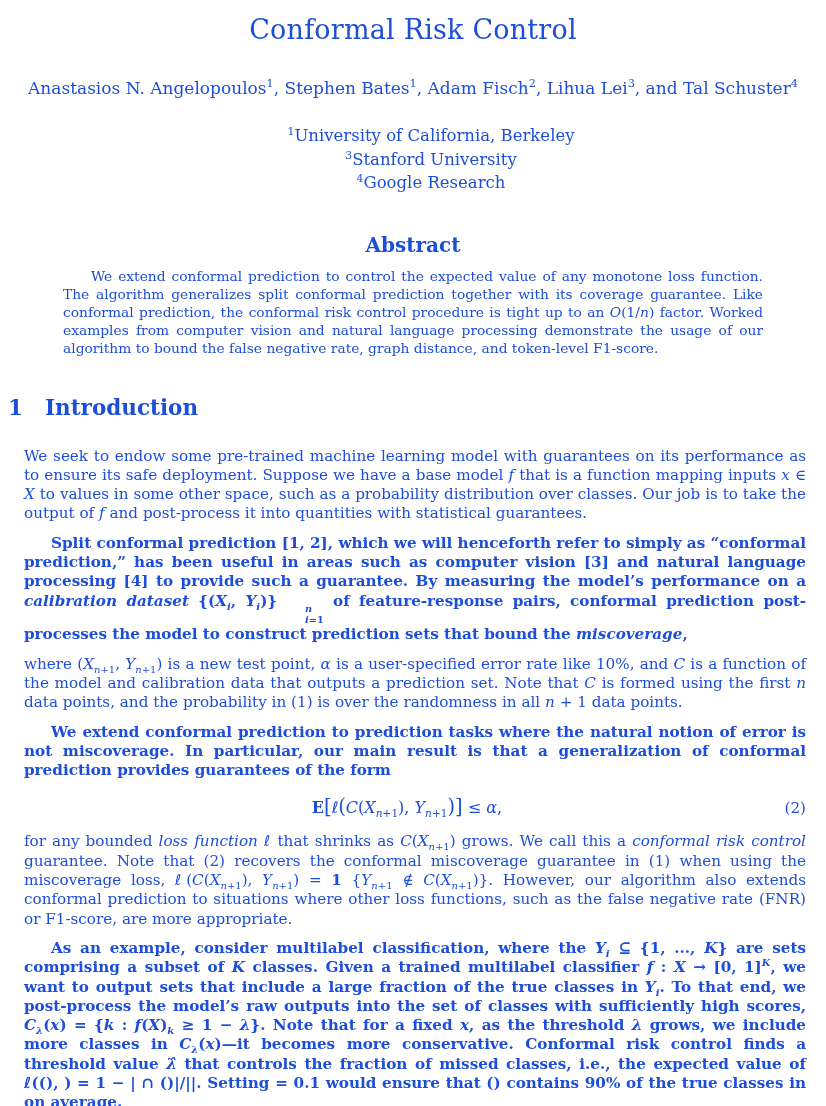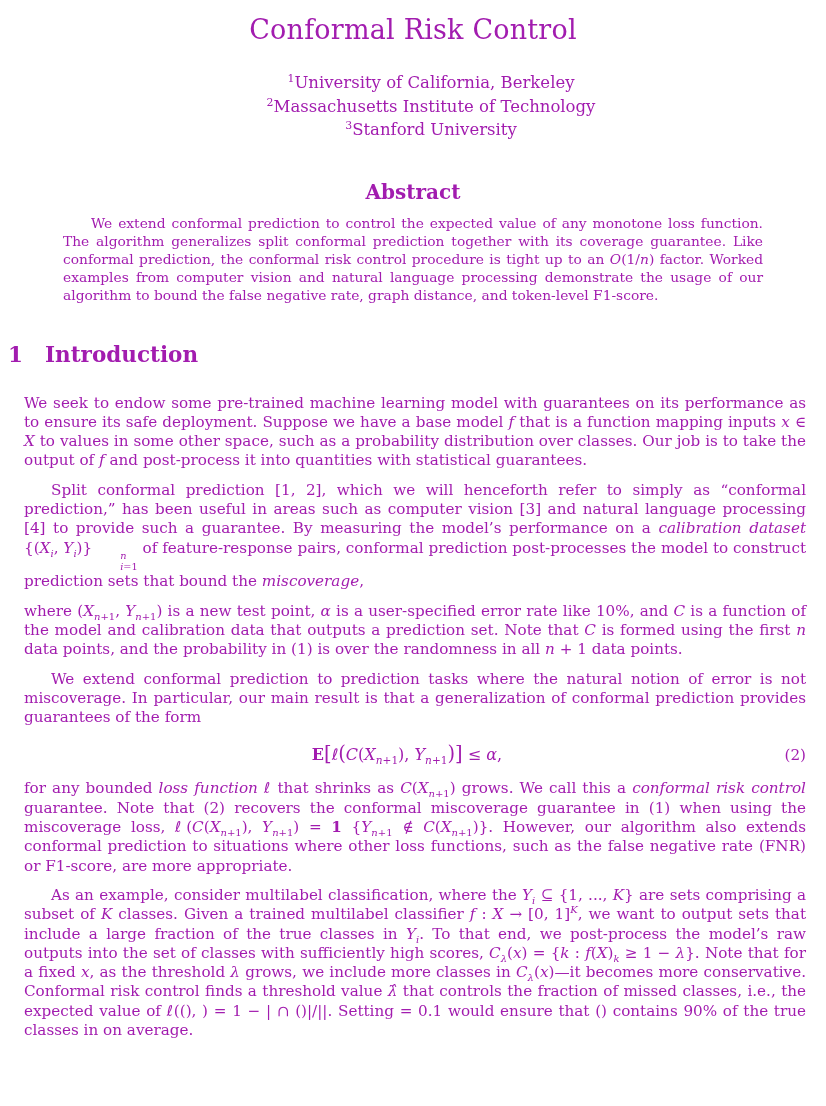--- a/index.html
+++ b/index.html
@@ -2,21 +2,21 @@
 <html lang="en"><head>
 <meta charset="utf-8">
 <style>
   html, body { margin: 0; padding: 0; background: #ffffff; }
   .page {
     position: relative;
     width: 826px;
     height: 1106px;
     margin: 0 auto;
     background: #ffffff;
-    color: #a21caf;
+    color: #1d4ed8;
     font-family: "DejaVu Serif", "DejaVu Sans", serif;
     overflow: hidden;
   }
   .title {
     margin: 14px 0 0 0;
     font-size: 27px;
     font-weight: normal;
     text-align: center;
     letter-spacing: 0.2px;
   }
@@ -52,21 +52,21 @@
     font-weight: bold;
   }
   .sec-num { margin-right: 22px; }
   .body-par {
     margin: 10px 20px 0 24px;
     font-size: 15.2px;
     line-height: 19.3px;
     text-align: justify;
   }
   .first-par { margin-top: 27px; }
-  .indent { text-indent: 27px; }
+  .indent { text-indent: 27px; font-weight: bold; }
   .noindent { text-indent: 0; }
   sub, sup { font-size: 0.66em; line-height: 0; }
   i, .cal { font-style: italic; }
   .cal { font-family: "DejaVu Serif", serif; }
   .bb { font-weight: bold; }
   .big { font-size: 1.22em; }
   .supsub {
     display: inline-flex;
     flex-direction: column;
     align-items: flex-start;
@@ -91,25 +91,26 @@
     font-size: 15.2px;
   }
 </style>
 </head>
 <body>
 
 <div class="page">
 
   <h1 class="title">Conformal Risk Control</h1>
 
+  <div class="authors">Anastasios N. Angelopoulos<sup>1</sup>, Stephen Bates<sup>1</sup>, Adam Fisch<sup>2</sup>, Lihua Lei<sup>3</sup>, and Tal Schuster<sup>4</sup></div>
 
   <div class="affiliations">
     <div class="affil"><sup>1</sup>University of California, Berkeley</div>
-    <div class="affil"><sup>2</sup>Massachusetts Institute of Technology</div>
     <div class="affil"><sup>3</sup>Stanford University</div>
+    <div class="affil"><sup>4</sup>Google Research</div>
   </div>
 
   <div class="abstract">
     <div class="abstract-heading">Abstract</div>
     <p class="abstract-body">We extend conformal prediction to control the expected value of any monotone loss function. The algorithm generalizes split conformal prediction together with its coverage guarantee. Like conformal prediction, the conformal risk control procedure is tight up to an <span class="cal">O</span>(1/<i>n</i>) factor. Worked examples from computer vision and natural language processing demonstrate the usage of our algorithm to bound the false negative rate, graph distance, and token-level F1-score.</p>
   </div>
 
   <h2 class="section-heading">
     <span class="sec-num">1</span><span class="sec-title">Introduction</span>
   </h2>

